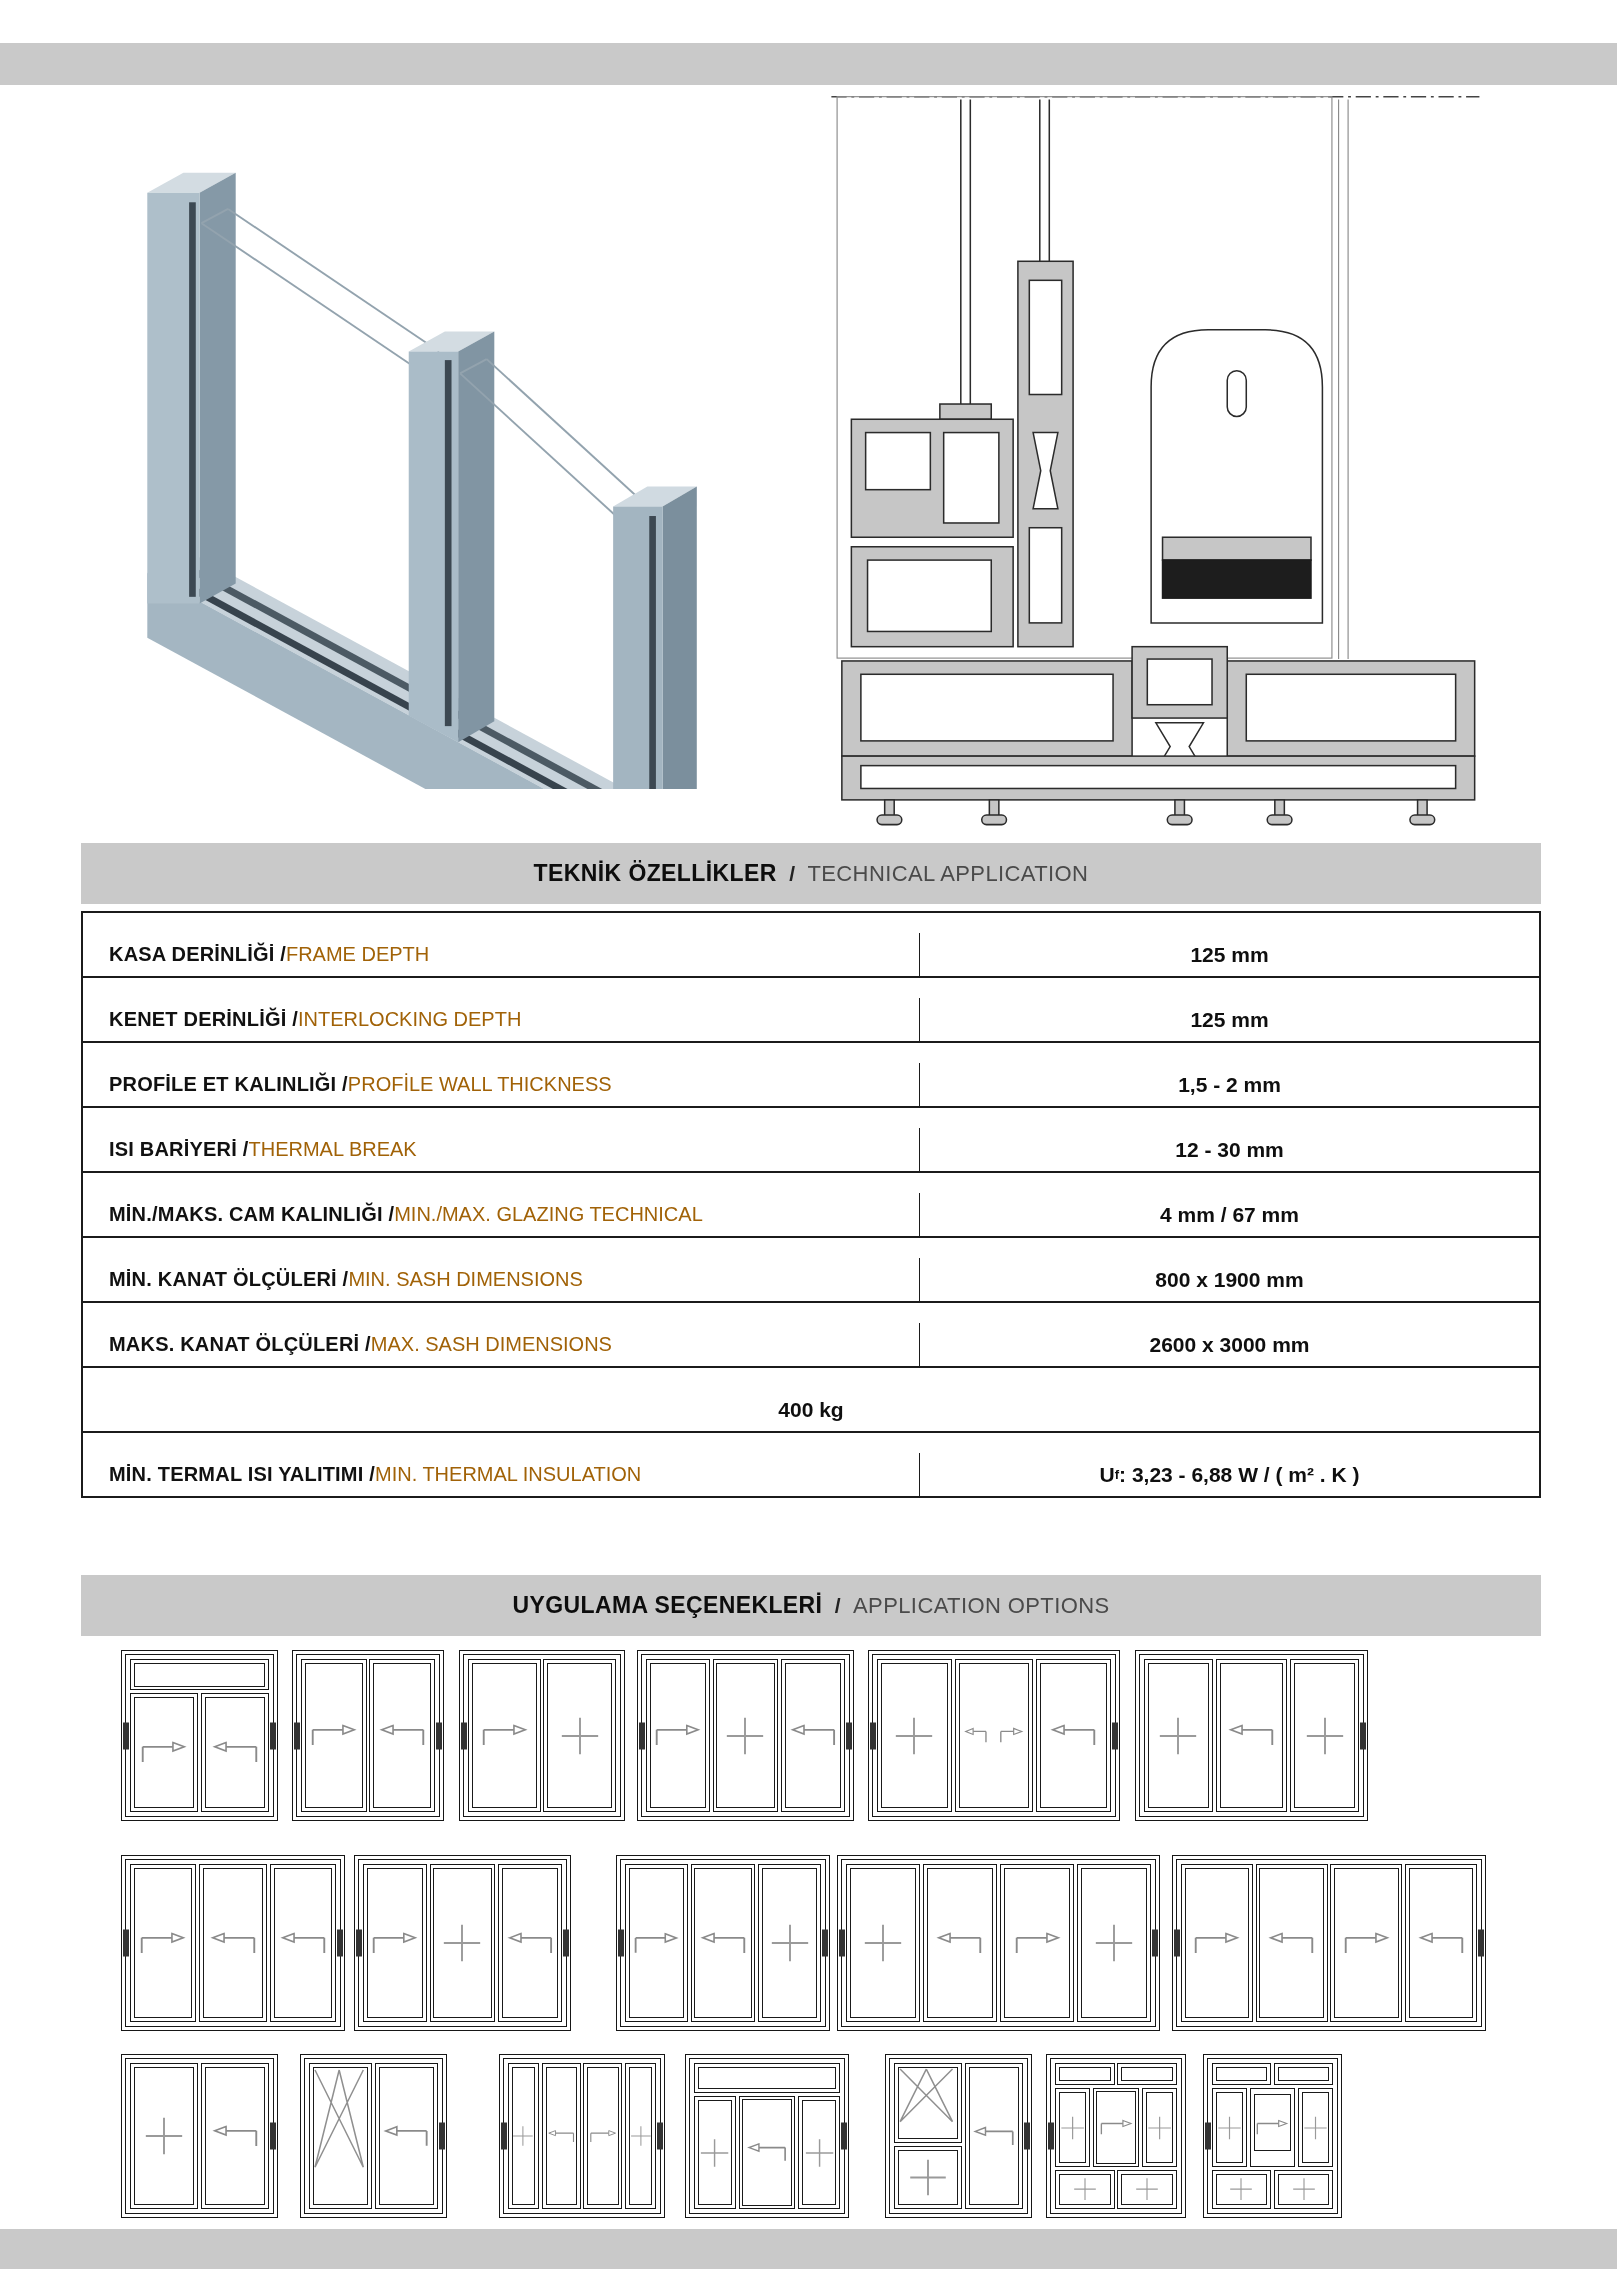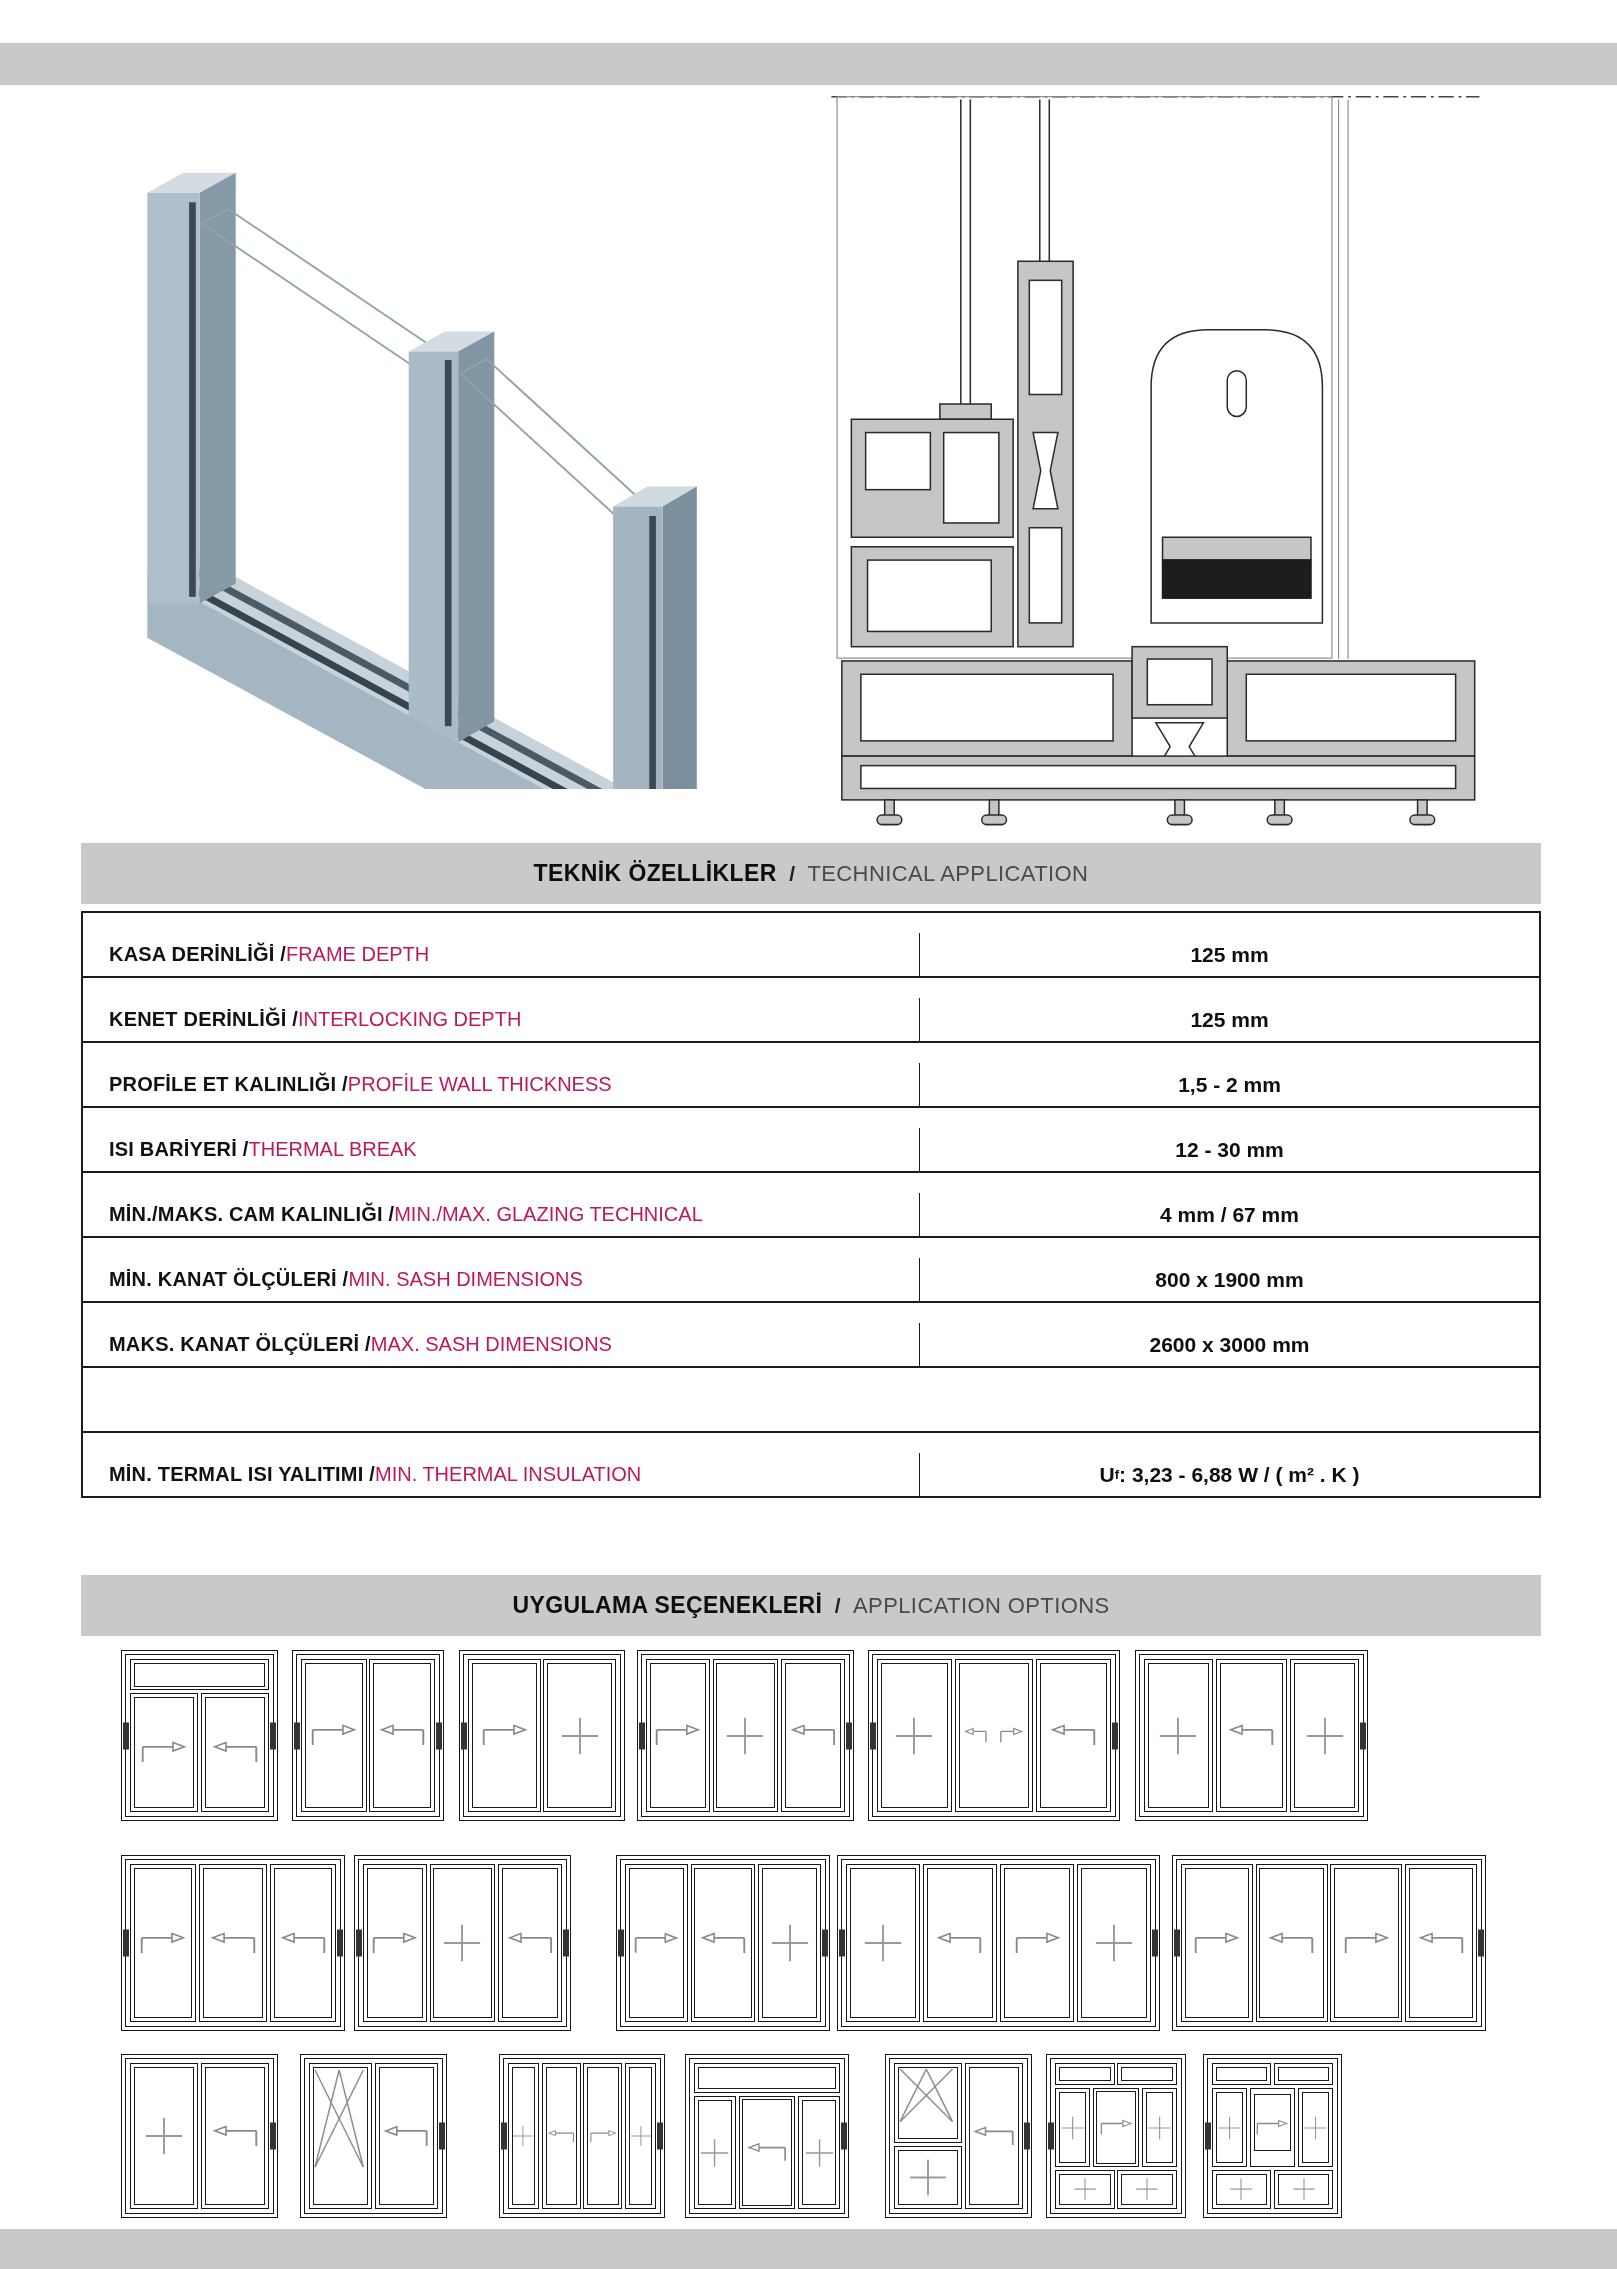--- a/index.html
+++ b/index.html
@@ -20,21 +20,21 @@
 
   
   .spec-table{position:absolute;left:81px;top:911px;width:1460px;border:2.9px solid #1b1b1b;
         box-sizing:border-box;background:#fff;}
   .trow{display:flex;height:63px;border-top:2.9px solid #1b1b1b;}
   .trow:first-child{border-top:none;}
   .tcell{box-sizing:border-box;margin-top:20px;}
   .tcell.label{width:837px;border-right:1.9px solid #1b1b1b;display:flex;align-items:center;
         padding-left:26px;font-size:20px;color:#111;}
   .tcell.label b{font-weight:bold;letter-spacing:0.2px;}
-  .tcell.label .len{font-weight:normal;color:#be185d;}
+  .tcell.label .len{font-weight:normal;color:#a16207;}
   .tcell.value{flex:1;display:flex;align-items:center;justify-content:center;
         font-size:21px;font-weight:bold;color:#0f0f0f;}
   .tcell.value sub{font-size:.62em;font-weight:bold;}
 
   
   .diag-row{position:absolute;left:0;width:1618px;}
   .win{position:absolute;border:1.9px solid #161616;padding:2.9px;background:#fff;box-sizing:border-box;}
   .win-frame{position:relative;border:1px solid #161616;width:100%;height:100%;
         box-sizing:border-box;padding:3.8px;}
   .wnode{display:flex;gap:2.9px;width:100%;height:100%;min-width:0;min-height:0;box-sizing:border-box;}
@@ -200,20 +200,21 @@
         <div class="tcell value">800 x 1900 mm</div>
       </div>
       <div class="trow">
         <div class="tcell label">
           <b>MAKS. KANAT ÖLÇÜLERİ / </b>
           <span class="len">MAX. SASH DIMENSIONS</span>
         </div>
         <div class="tcell value">2600 x 3000 mm</div>
       </div>
       <div class="trow">
+        <div class="tcell value">400 kg</div>
       </div>
       <div class="trow">
         <div class="tcell label">
           <b>MİN. TERMAL ISI YALITIMI / </b>
           <span class="len">MIN. THERMAL INSULATION</span>
         </div>
         <div class="tcell value">
           <span>U</span>
           <sub>f</sub>
           <span> : 3,23 - 6,88 W / ( m² . K )</span>

